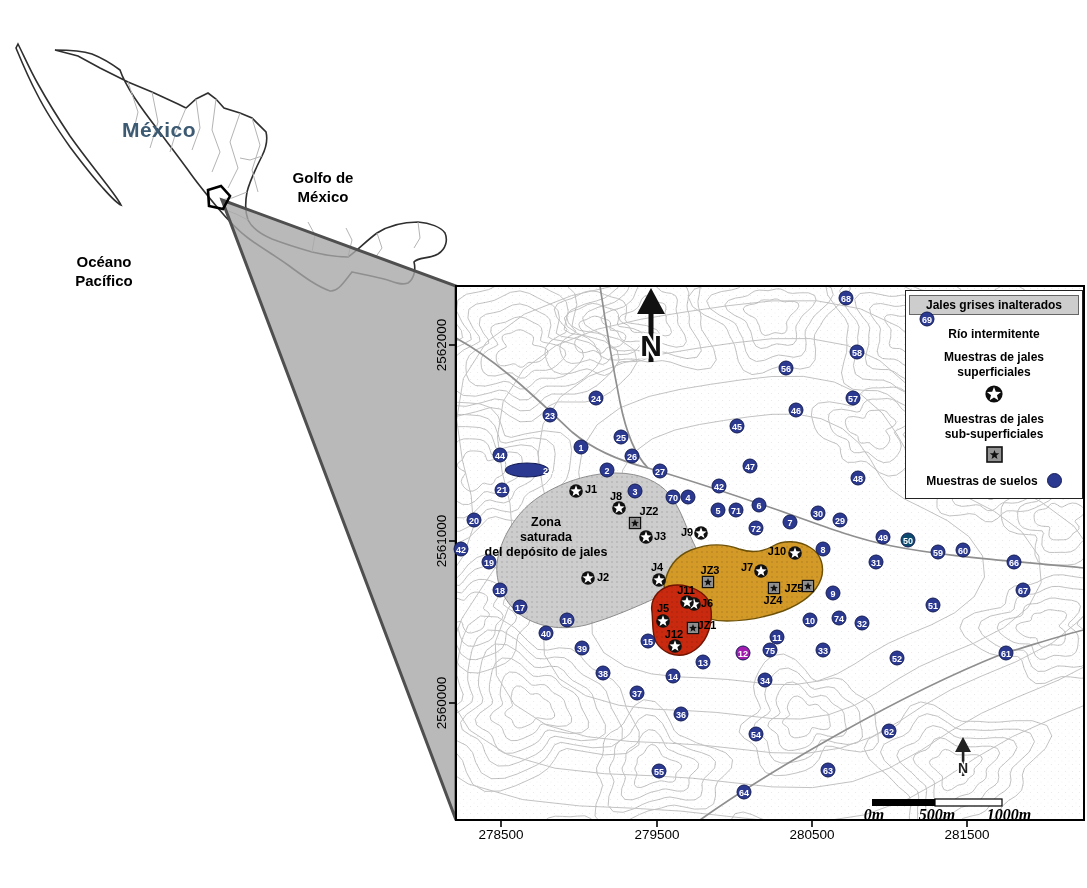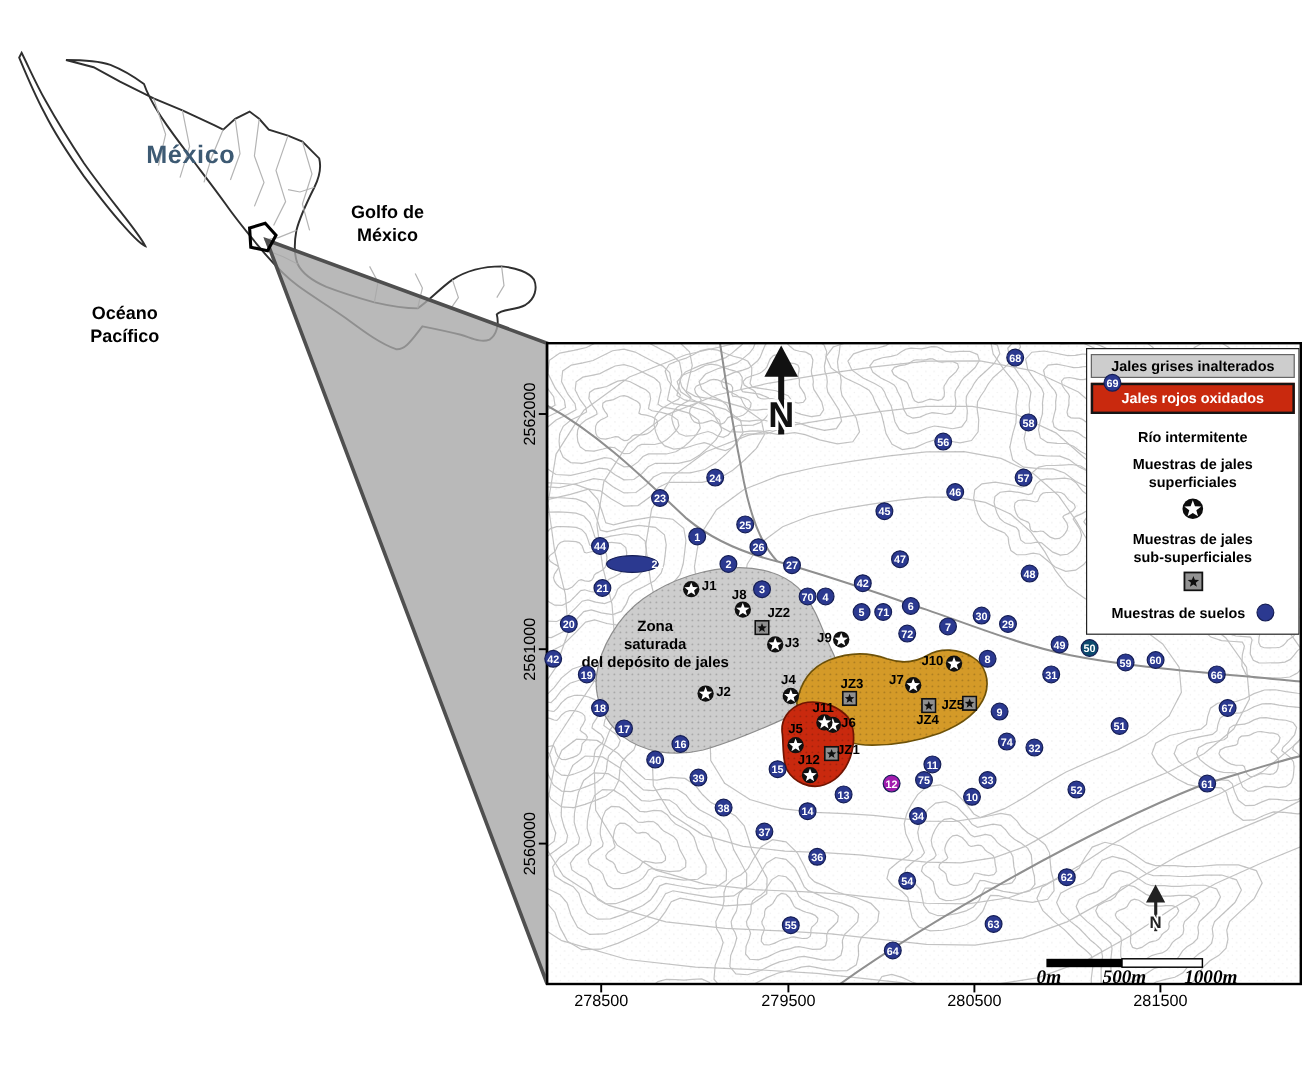--- a/index.html
+++ b/index.html
@@ -235,21 +235,20 @@
 México</div>
   <div class="lbl ocean">Océano
 Pacífico</div>
 
   <div class="lbl zone">Zona
 saturada
 del depósito de jales</div>
 
   <div id="legend" class="legend">
       <div class="swatch" style="background: rgb(205, 205, 205); border: 1px solid rgb(102, 102, 102); color: rgb(0, 0, 0); padding: 2px 0px;">Jales grises inalterados</div>
-      <div class="swatch" style="background: rgb(201, 41, 14); border: 2px solid rgb(21, 21, 21); color: rgb(255, 255, 255); padding: 4px 0px;">Jales rojos oxidados</div>
       <div class="ltext">Río intermitente</div>
       <div class="ltext">Muestras de jales
 superficiales</div>
       <div class="licon"><svg width="20" height="20" viewBox="0 0 20 20">
           <circle cx="10" cy="10" r="8.6" fill="#0d0d0d"></circle>
           <path d="M10.00,2.90L11.82,7.79L17.04,8.01L12.95,11.26L14.35,16.29L10.00,13.40L5.65,16.29L7.05,11.26L2.96,8.01L8.18,7.79Z" fill="#ffffff"></path>
         </svg></div>
       <div class="ltext">Muestras de jales
 sub-superficiales</div>
       <div class="licon"><svg width="17" height="17" viewBox="0 0 17 17">
@@ -265,32 +264,32 @@
   <div id="points">
       <div class="soil" style="left: 581px; top: 447px; background: rgb(43, 57, 144);">1</div>
       <div class="soil" style="left: 607px; top: 470px; background: rgb(43, 57, 144);">2</div>
       <div class="soil" style="left: 635px; top: 491px; background: rgb(43, 57, 144);">3</div>
       <div class="soil" style="left: 688px; top: 497px; background: rgb(43, 57, 144);">4</div>
       <div class="soil" style="left: 718px; top: 510px; background: rgb(43, 57, 144);">5</div>
       <div class="soil" style="left: 759px; top: 505px; background: rgb(43, 57, 144);">6</div>
       <div class="soil" style="left: 790px; top: 522px; background: rgb(43, 57, 144);">7</div>
       <div class="soil" style="left: 823px; top: 549px; background: rgb(43, 57, 144);">8</div>
       <div class="soil" style="left: 833px; top: 593px; background: rgb(43, 57, 144);">9</div>
-      <div class="soil" style="left: 810px; top: 620px; background: rgb(43, 57, 144); margin-top: 44px;">10</div>
+      <div class="soil" style="left: 810px; top: 620px; background: rgb(43, 57, 144);">10</div>
       <div class="soil" style="left: 777px; top: 637px; background: rgb(43, 57, 144);">11</div>
       <div class="soil" style="left: 743px; top: 653px; background: #a21caf;">12</div>
       <div class="soil" style="left: 703px; top: 662px; background: rgb(43, 57, 144);">13</div>
       <div class="soil" style="left: 673px; top: 676px; background: rgb(43, 57, 144);">14</div>
       <div class="soil" style="left: 648px; top: 641px; background: rgb(43, 57, 144);">15</div>
       <div class="soil" style="left: 567px; top: 620px; background: rgb(43, 57, 144);">16</div>
       <div class="soil" style="left: 520px; top: 607px; background: rgb(43, 57, 144);">17</div>
       <div class="soil" style="left: 500px; top: 590px; background: rgb(43, 57, 144);">18</div>
       <div class="soil" style="left: 489px; top: 562px; background: rgb(43, 57, 144);">19</div>
       <div class="soil" style="left: 474px; top: 520px; background: rgb(43, 57, 144);">20</div>
-      <div class="soil" style="left: 502px; top: 490px; background: rgb(43, 57, 144);">21</div>
+      <div class="soil" style="left: 502px; top: 490px; background: rgb(43, 57, 144); font-family: Liberation Mono, monospace;">21</div>
       <div class="soil" style="left: 527px; top: 470px; background: rgb(43, 57, 144); padding-left: 42px;">22</div>
       <div class="soil" style="left: 550px; top: 415px; background: rgb(43, 57, 144);">23</div>
       <div class="soil" style="left: 596px; top: 398px; background: rgb(43, 57, 144);">24</div>
       <div class="soil" style="left: 621px; top: 437px; background: rgb(43, 57, 144);">25</div>
       <div class="soil" style="left: 632px; top: 456px; background: rgb(43, 57, 144);">26</div>
       <div class="soil" style="left: 660px; top: 471px; background: rgb(43, 57, 144);">27</div>
       <div class="soil" style="left: 719px; top: 486px; background: rgb(43, 57, 144);">42</div>
       <div class="soil" style="left: 840px; top: 520px; background: rgb(43, 57, 144);">29</div>
       <div class="soil" style="left: 818px; top: 513px; background: rgb(43, 57, 144);">30</div>
       <div class="soil" style="left: 876px; top: 562px; background: rgb(43, 57, 144);">31</div>

